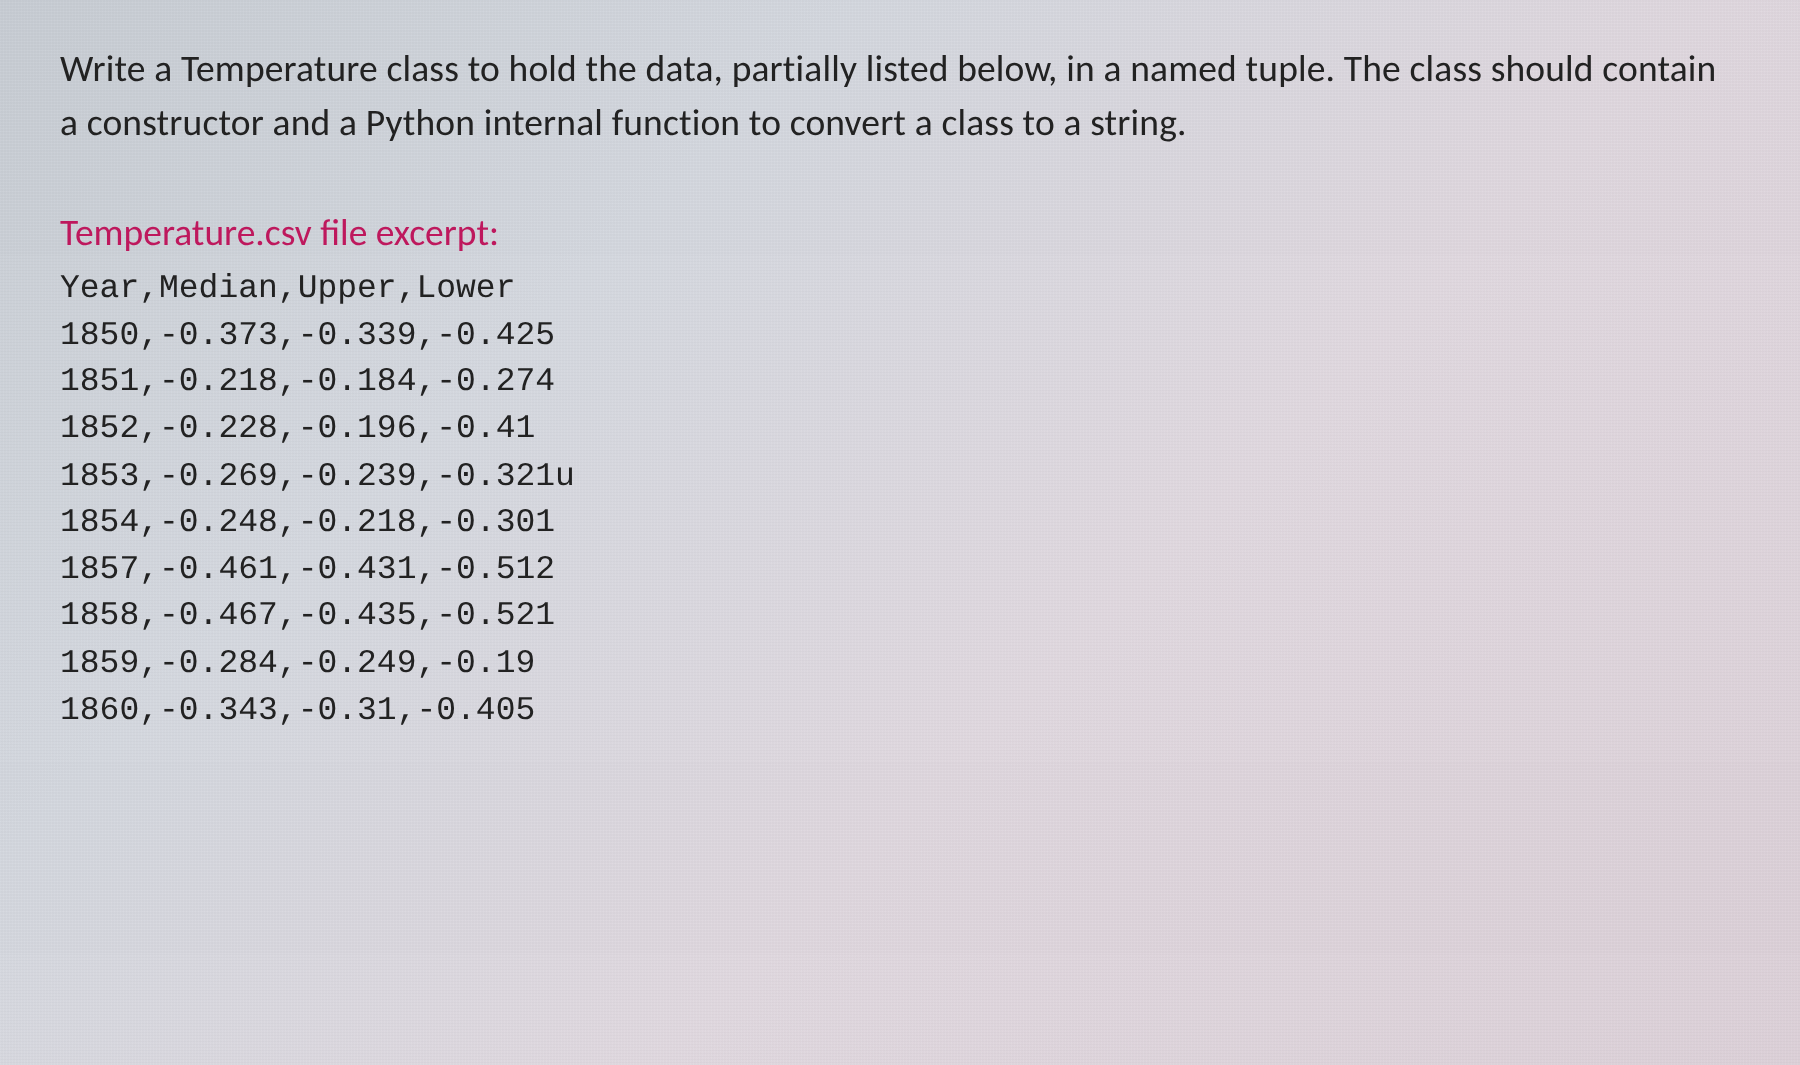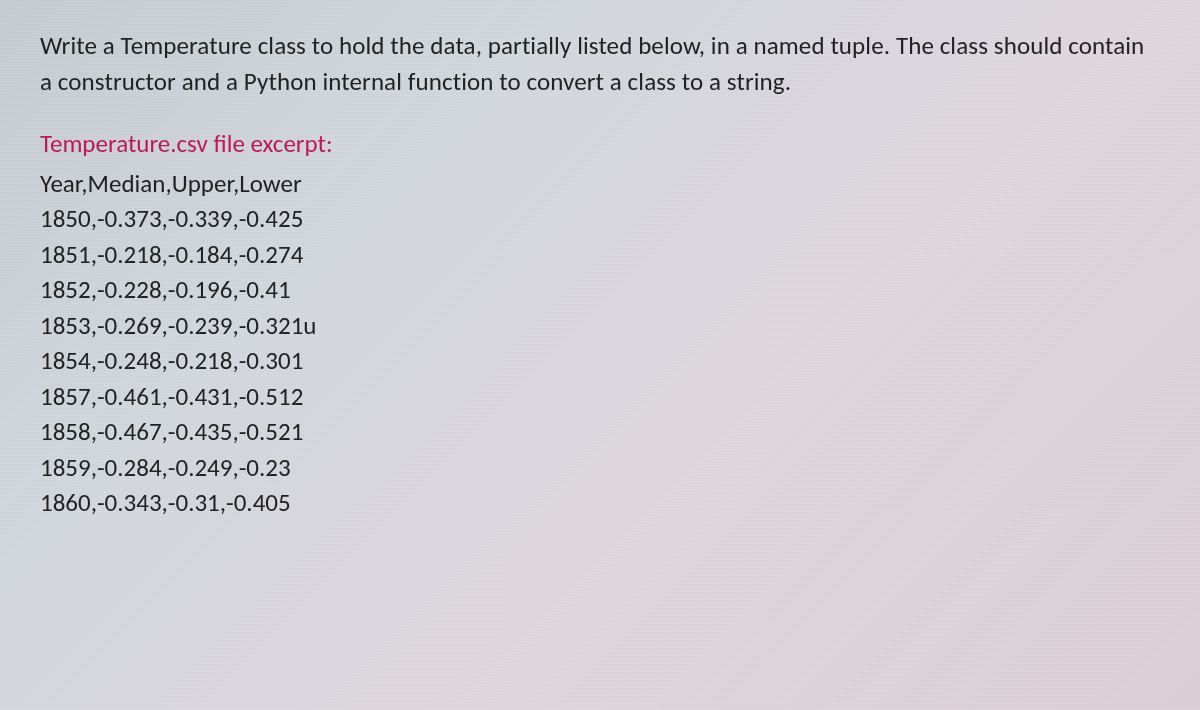--- a/index.html
+++ b/index.html
@@ -28,51 +28,52 @@
     pointer-events: none;
   }
   .content {
     position: relative;
     z-index: 1;
   }
   .instructions {
     font-size: 25px;
     line-height: 1.45;
     color: #222;
-    margin-bottom: 25px;
+    margin-bottom: 36px;
     font-weight: 400;
     letter-spacing: 0.1px;
   }
   .excerpt-title {
     font-size: 25px;
     line-height: 1.45;
     color: #be185d;
     margin-bottom: 4px;
     font-weight: 400;
   }
   .data-line {
-    font-size: 25px;
+    font-size: 22px;
     line-height: 1.42;
     color: #222;
     font-weight: 400;
     white-space: nowrap;
+    font-family: Liberation Mono, monospace;
   }
 </style>
 </head>
 <body>
 
 <div class="content">
   <p class="instructions">Write a Temperature class to hold the data, partially listed below, in a named tuple. The class should contain a constructor and a Python internal function to convert a class to a string.</p>
 
   <p class="excerpt-title">Temperature.csv file excerpt:</p>
 
   <p class="data-line">Year,Median,Upper,Lower</p>
 
   <p class="data-line">1850,-0.373,-0.339,-0.425</p>
   <p class="data-line">1851,-0.218,-0.184,-0.274</p>
   <p class="data-line">1852,-0.228,-0.196,-0.41</p>
   <p class="data-line">1853,-0.269,-0.239,-0.321u</p>
   <p class="data-line">1854,-0.248,-0.218,-0.301</p>
   <p class="data-line">1857,-0.461,-0.431,-0.512</p>
   <p class="data-line">1858,-0.467,-0.435,-0.521</p>
-  <p class="data-line">1859,-0.284,-0.249,-0.23</p>
+  <p class="data-line">1859,-0.284,-0.249,-0.19</p>
   <p class="data-line">1860,-0.343,-0.31,-0.405</p>
 </div>
 
 </body></html>

